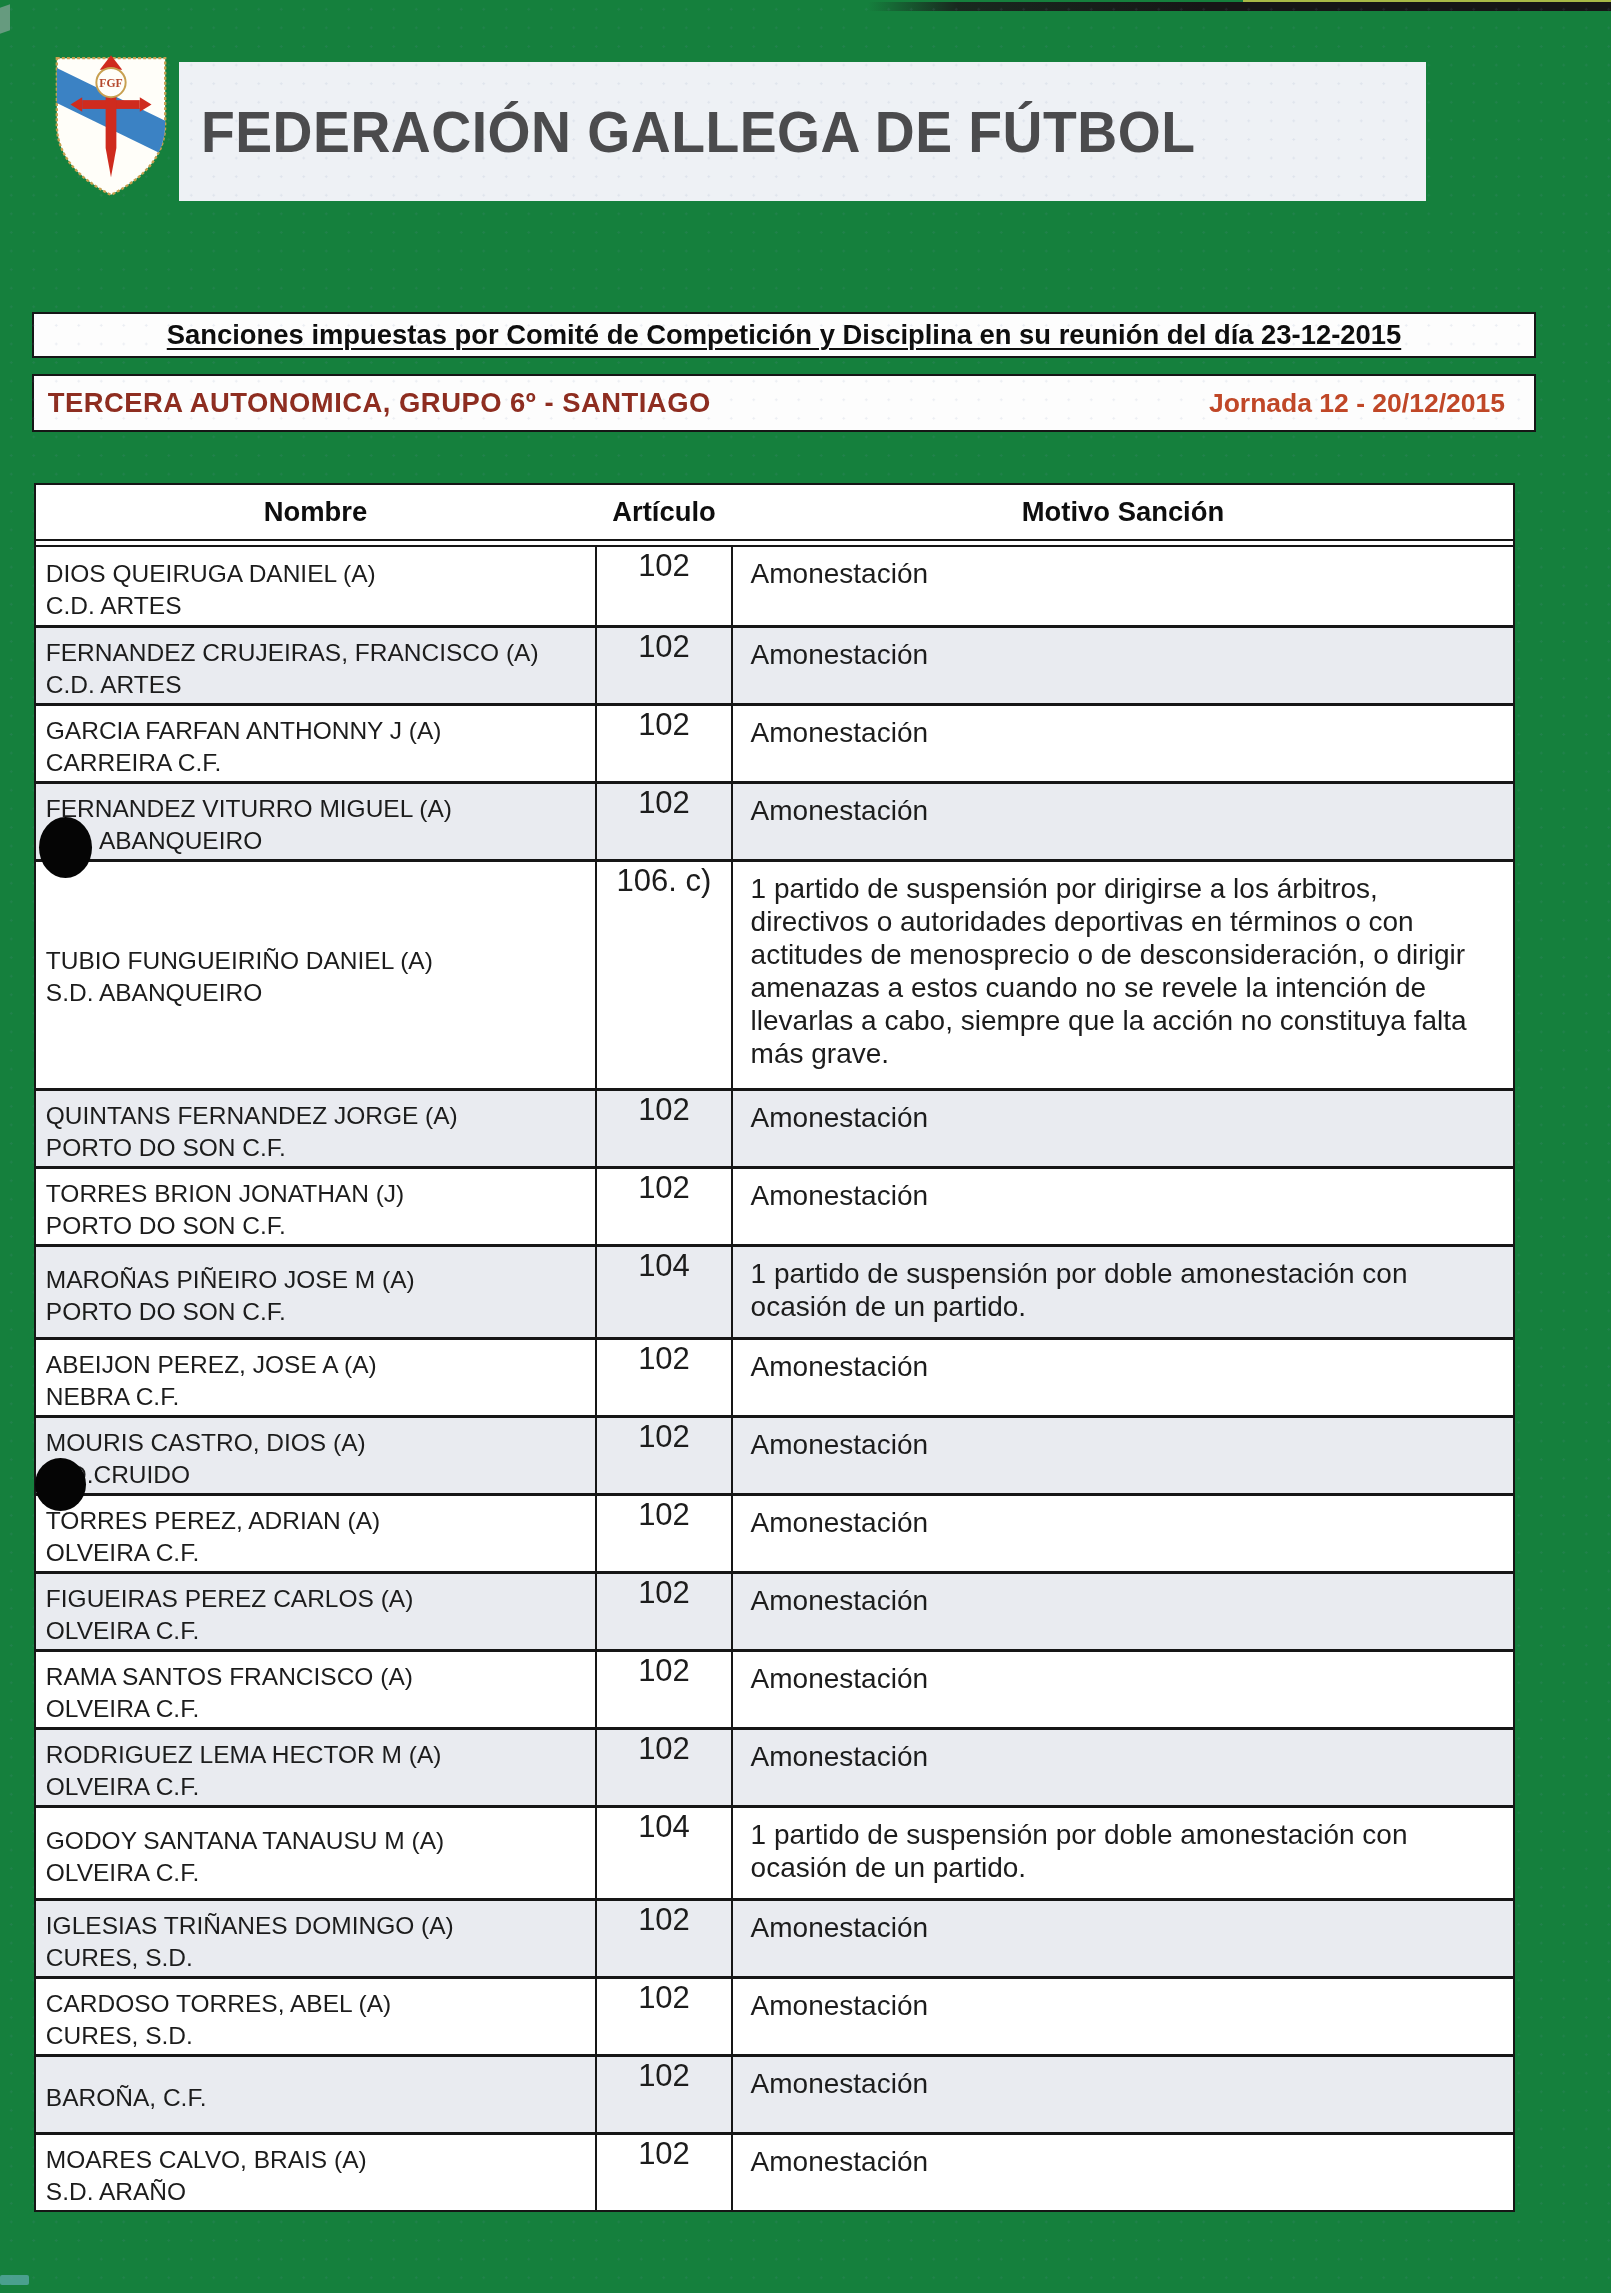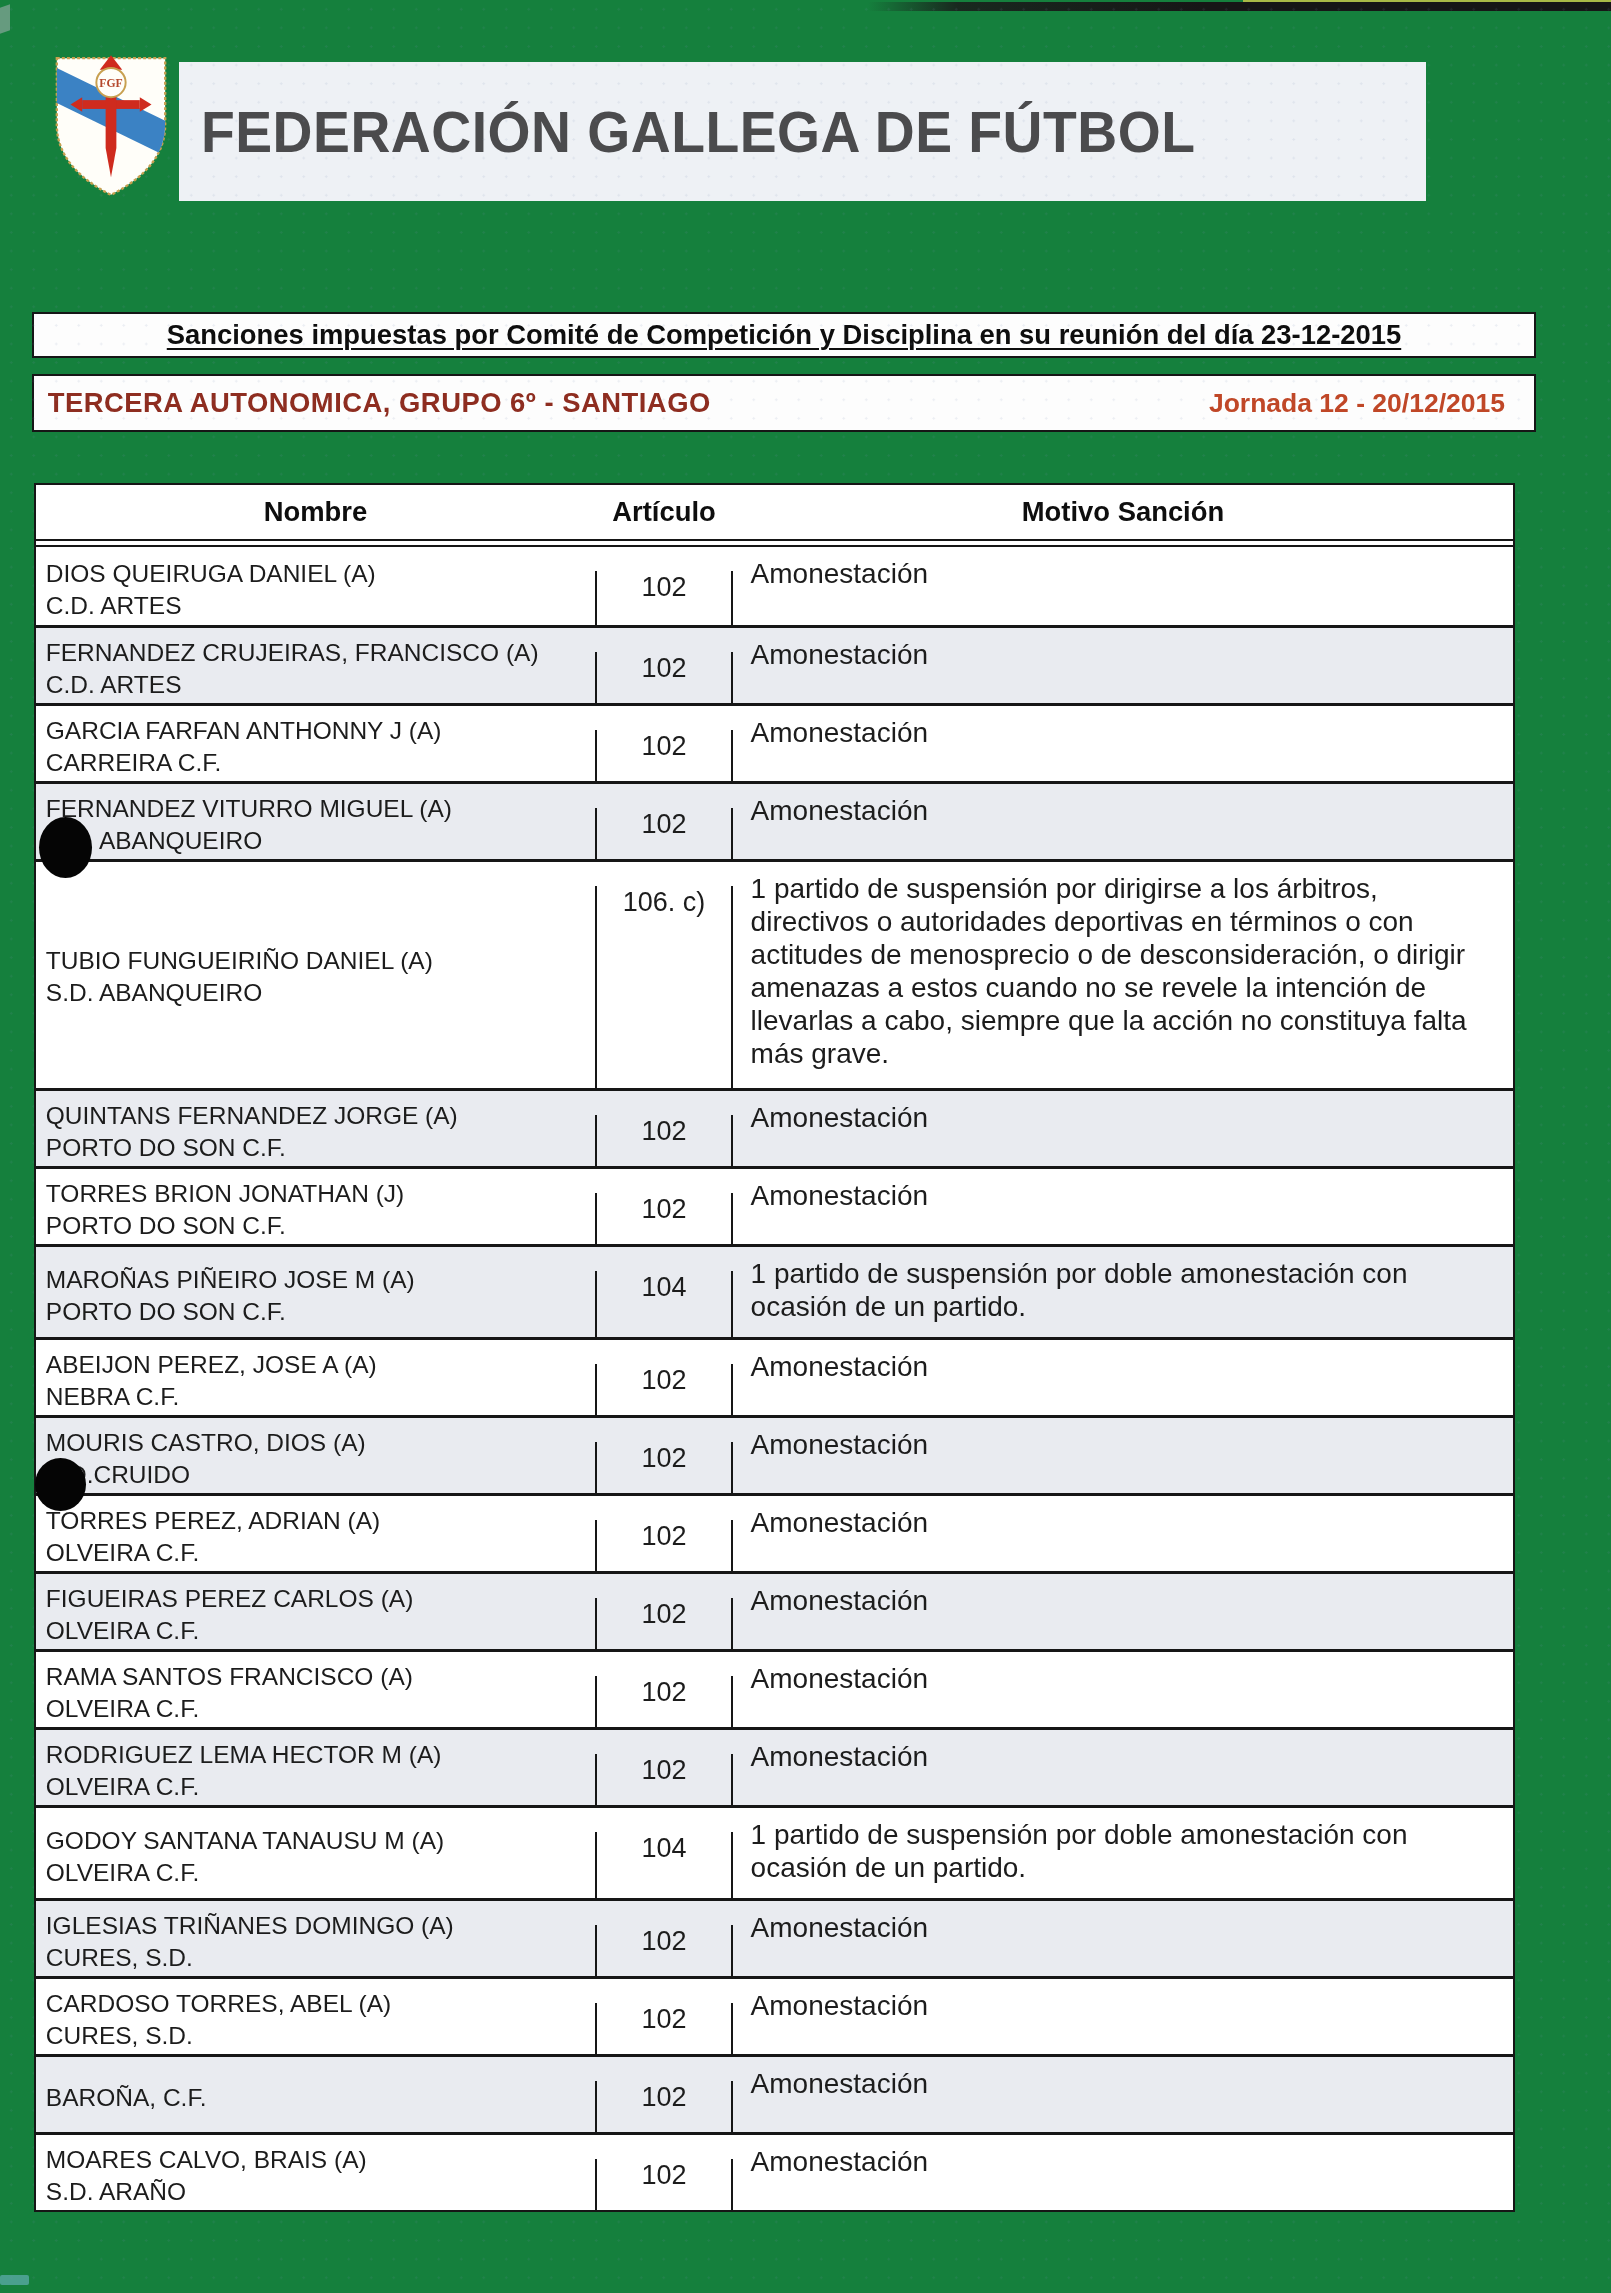--- a/index.html
+++ b/index.html
@@ -77,21 +77,21 @@
   .row.shaded { background:var(--shaded-row-bg,#e9ebf0); }
 
   .cell { box-sizing:border-box; overflow:hidden; }
   .cell-name {
     padding:7.8px 5.9px 0 9.8px; font-size:24.5px; line-height:32px;
     display:flex; flex-direction:column; justify-content:center;
   }
   .tall .cell-name { justify-content:center; padding-top:4px; }
   .cell-article {
     border-left:2px solid #161616; border-right:2px solid #161616;
-    text-align:center; padding-top:1px; font-size:27px;margin-top:24px;
+    text-align:center; padding-top:1px; font-size:31px;
   }
   .cell-reason { padding:9.8px 15.7px 0 17.6px; font-size:28px; line-height:33px; }
 </style>
 </head>
 <body>
 
 <div class="page">
 
   <div class="scan-line-green"></div>
   <div class="scan-line-dark"></div>

